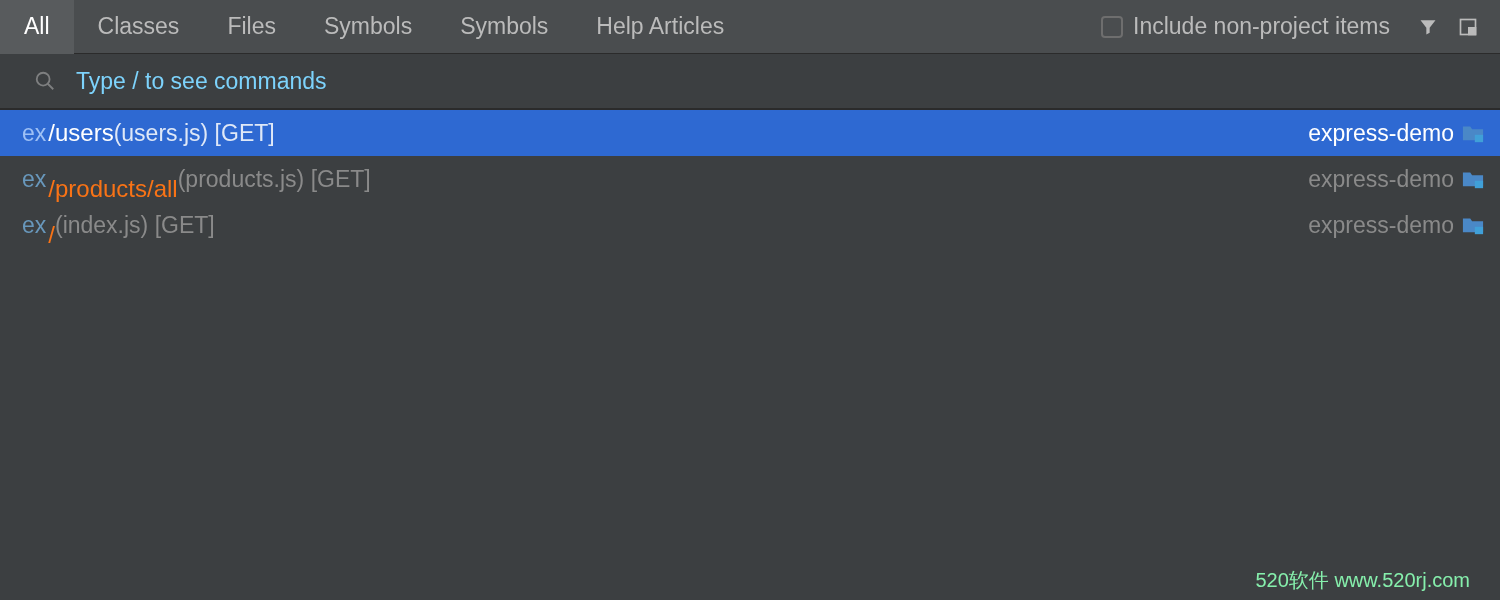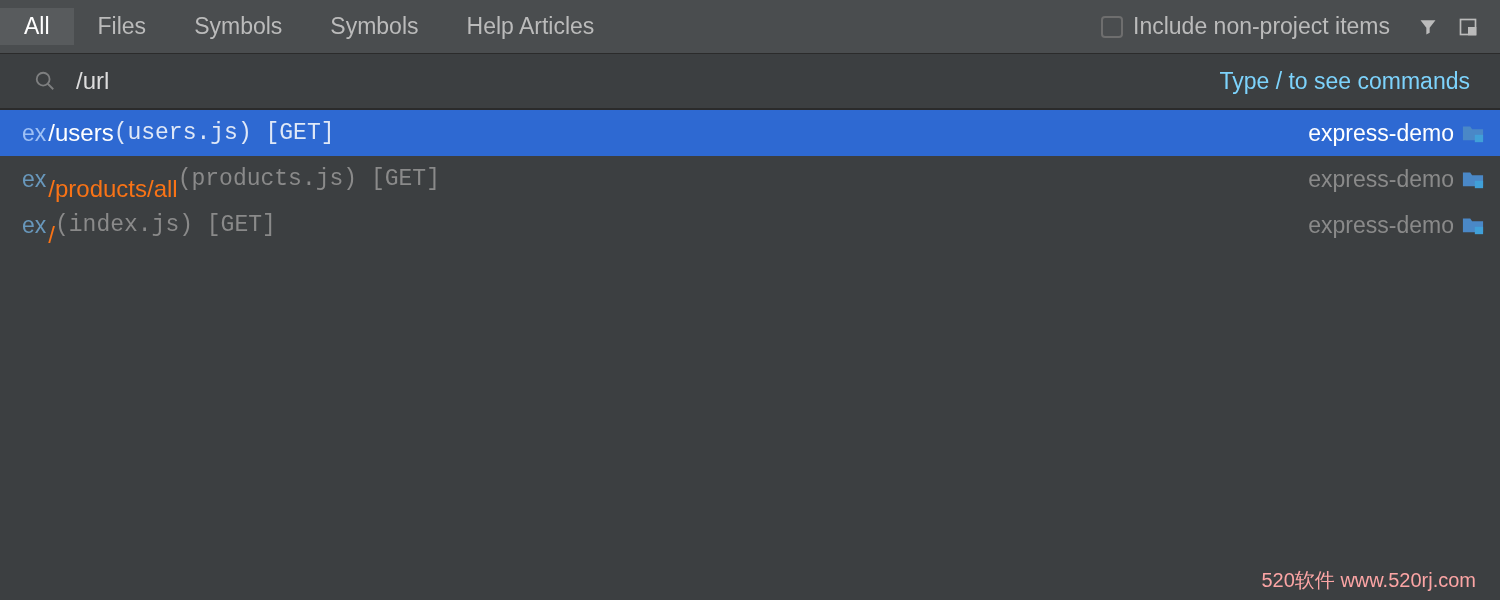--- a/index.html
+++ b/index.html
@@ -16,21 +16,21 @@
   .tabbar {
     display: flex;
     align-items: center;
     height: 54px;
     background: #4a4d4f;
     border-bottom: 1px solid #2b2b2b;
     padding-right: 12px;
   }
   .tab {
     padding: 16px 24px;
-    height: 37px;
+    height: 54px;
     display: flex;
     align-items: center;
     color: #bbbbbb;
     cursor: pointer;
     font-size: 23px;
   }
   .tab.active {
     background: #585b5d;
     color: #ffffff;
   }
@@ -101,43 +101,44 @@
   }
   .row.selected .dim { color: #dfe8f7; }
   .row.selected .prefix { color: #9ec0f5; }
   .prefix {
     color: #6897bb;
     margin-right: 2px;
     font-size: 23px;
   }
   .primary { color: #ffffff; font-size: 24px; }
   .row:not(.selected) .primary { color: #f97316; margin-top: 20px; }
-  .dim { color: #8a8a8a; font-size: 23px; font-family: Liberation Mono, monospace; }
+  .dim { color: #8a8a8a; font-size: 23px; }
   .row-spacer { flex: 1; }
   .module {
     font-size: 23px;
     margin-right: 8px;
   }
   .row:not(.selected) .module { color: #8a8a8a; }
   .row.selected .module { color: #ffffff; }
   .folder-icon { width: 22px; height: 20px; position: relative; }
   .watermark {
     position: absolute;
     bottom: 6px;
-    right: 24px;
-    color: #fca5a5;
+    right: 30px;
+    color: #86efac;
     font-size: 20px;
     font-family: sans-serif;
   }
 </style>
 </head>
 <body>
 
 <div class="tabbar">
   <div class="tab active">All</div>
+  <div class="tab">Classes</div>
   <div class="tab">Files</div>
   <div class="tab">Symbols</div>
   <div class="tab">Symbols</div>
   <div class="tab">Help Articles</div>
   <div class="spacer"></div>
   <label class="checkbox-wrap">
     <span class="checkbox"></span>
     <span>Include non-project items</span>
   </label>
   <span class="toolbar-icon">
@@ -153,21 +154,20 @@
   </span>
 </div>
 
 <div class="searchrow">
   <span class="search-icon">
     <svg viewBox="0 0 24 24" width="22" height="22" fill="none" stroke="#aaaaaa" stroke-width="2">
         <circle cx="10" cy="10" r="7"></circle>
         <line x1="15" y1="15" x2="21" y2="21"></line>
       </svg>
   </span>
-  <input class="search-input" value="/url" style="">
   <span class="hint">Type / to see commands</span>
 </div>
 
 <div class="results">
 
   <div class="row selected">
     <span class="prefix">ex</span>
     <span class="primary">/users</span>
     <span class="dim"> (users.js) [GET]</span>
     <span class="row-spacer"></span>

